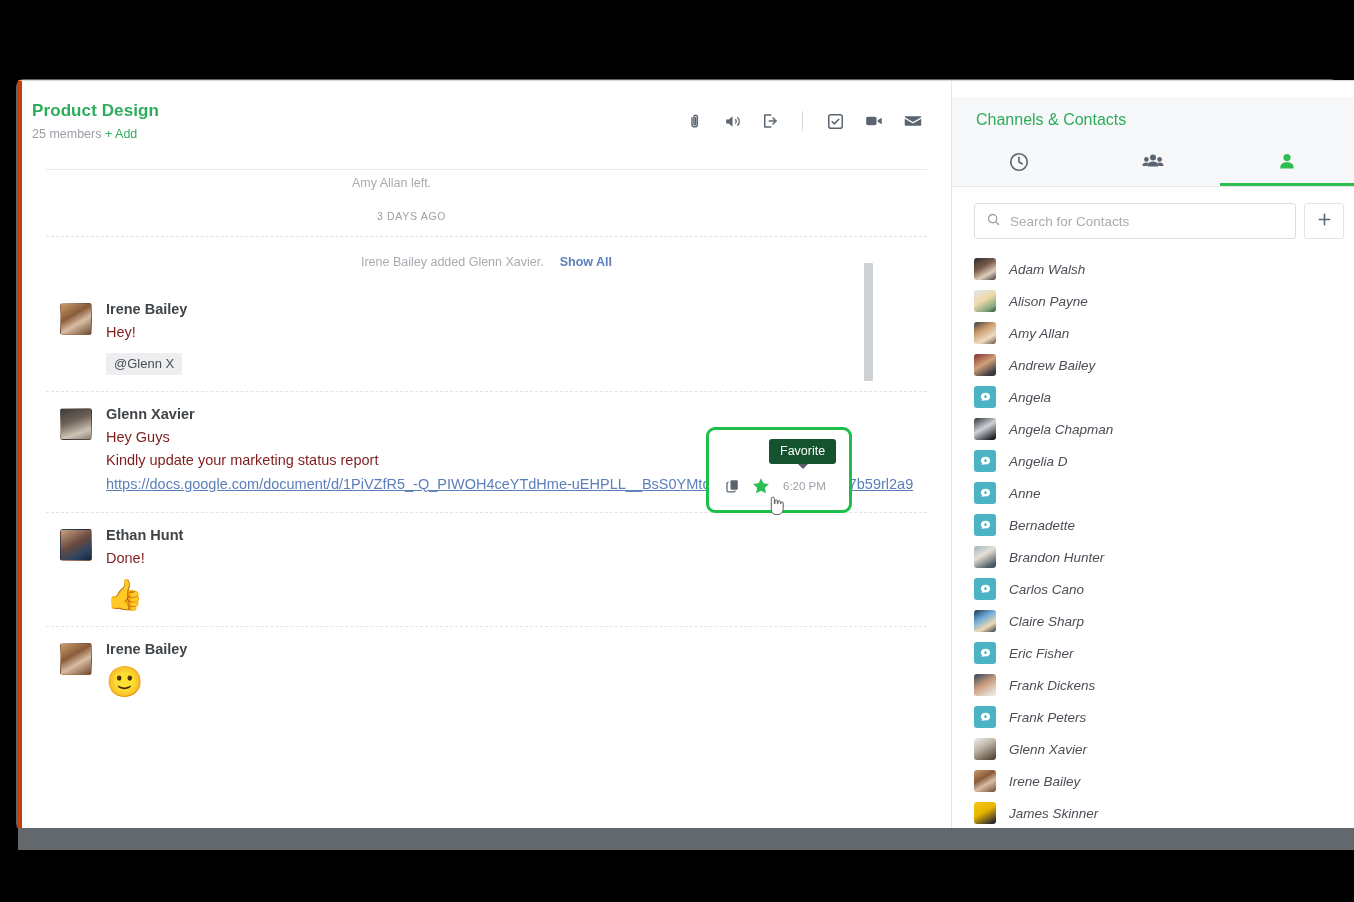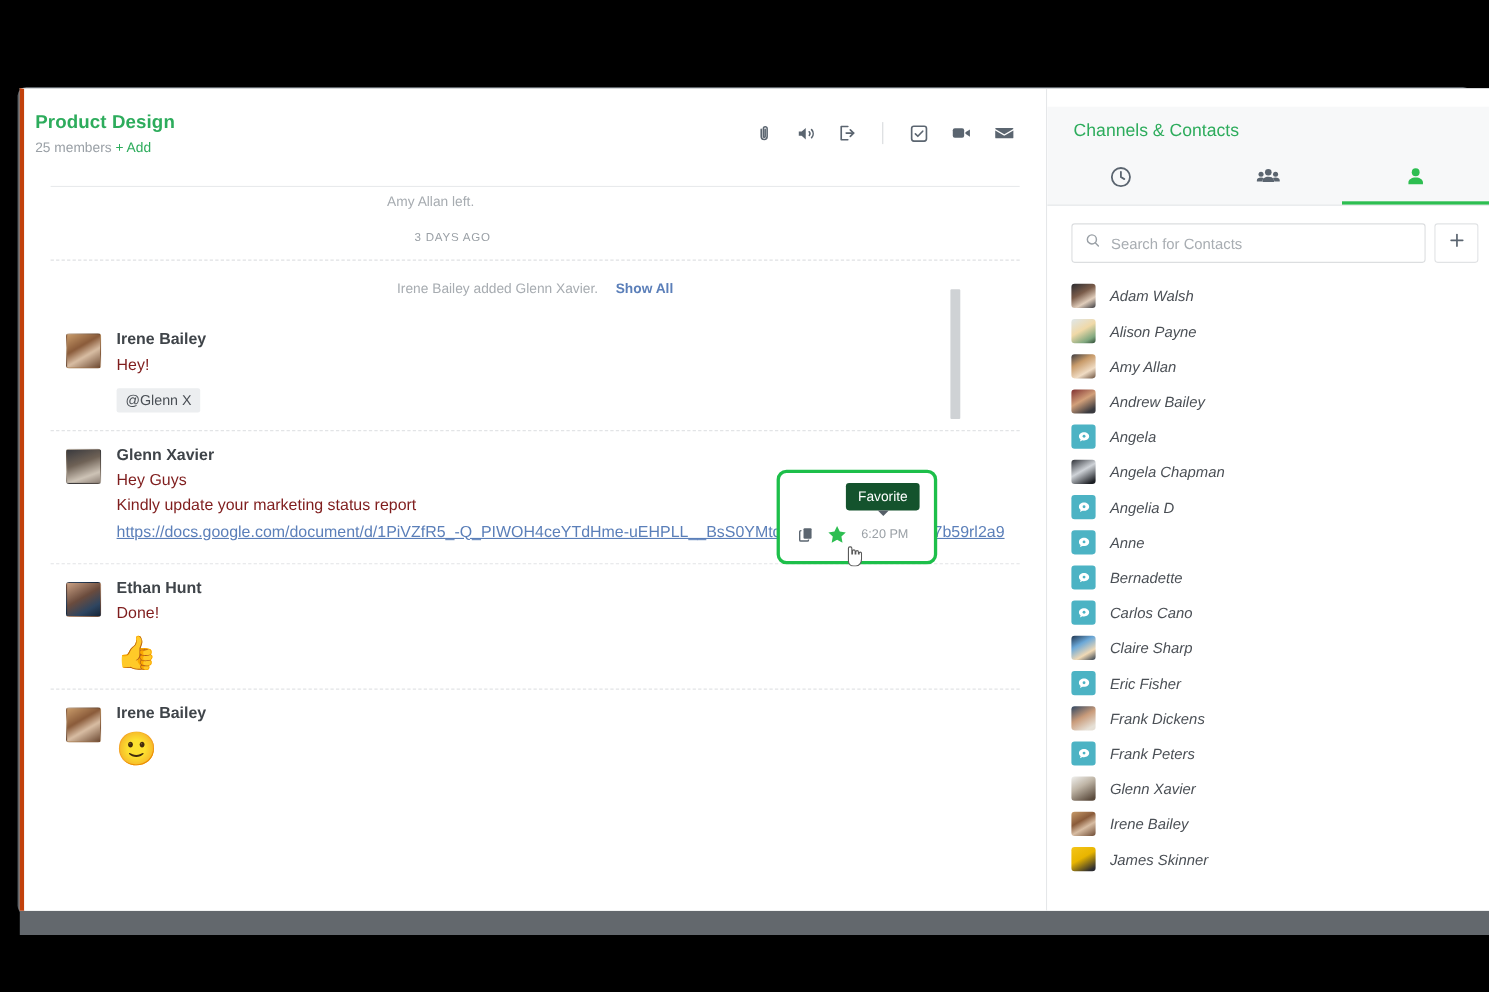--- a/index.html
+++ b/index.html
@@ -485,20 +485,24 @@
           <div class="contact-row">
             <div class="c-av ph">
               <svg width="13" height="13" viewBox="0 0 24 24" fill="#fff">
                 <path d="M12 3.4c4.8 0 8.6 3.1 8.6 7s-3.8 7-8.6 7c-.9 0-1.8-.1-2.6-.3l-4.4 2 1.3-3.3c-1.8-1.3-2.9-3.2-2.9-5.4 0-3.9 3.8-7 8.6-7z"></path>
                 <circle cx="12" cy="10.4" r="2.4" fill="#4cb3c4"></circle>
               </svg>
             </div>
             <div class="c-name">Bernadette</div>
           </div>
           <div class="contact-row">
+            <div class="c-av g6"></div>
+            <div class="c-name">Brandon Hunter</div>
+          </div>
+          <div class="contact-row">
             <div class="c-av ph">
               <svg width="13" height="13" viewBox="0 0 24 24" fill="#fff">
                 <path d="M12 3.4c4.8 0 8.6 3.1 8.6 7s-3.8 7-8.6 7c-.9 0-1.8-.1-2.6-.3l-4.4 2 1.3-3.3c-1.8-1.3-2.9-3.2-2.9-5.4 0-3.9 3.8-7 8.6-7z"></path>
                 <circle cx="12" cy="10.4" r="2.4" fill="#4cb3c4"></circle>
               </svg>
             </div>
             <div class="c-name">Carlos Cano</div>
           </div>
           <div class="contact-row">
             <div class="c-av g8"></div>

